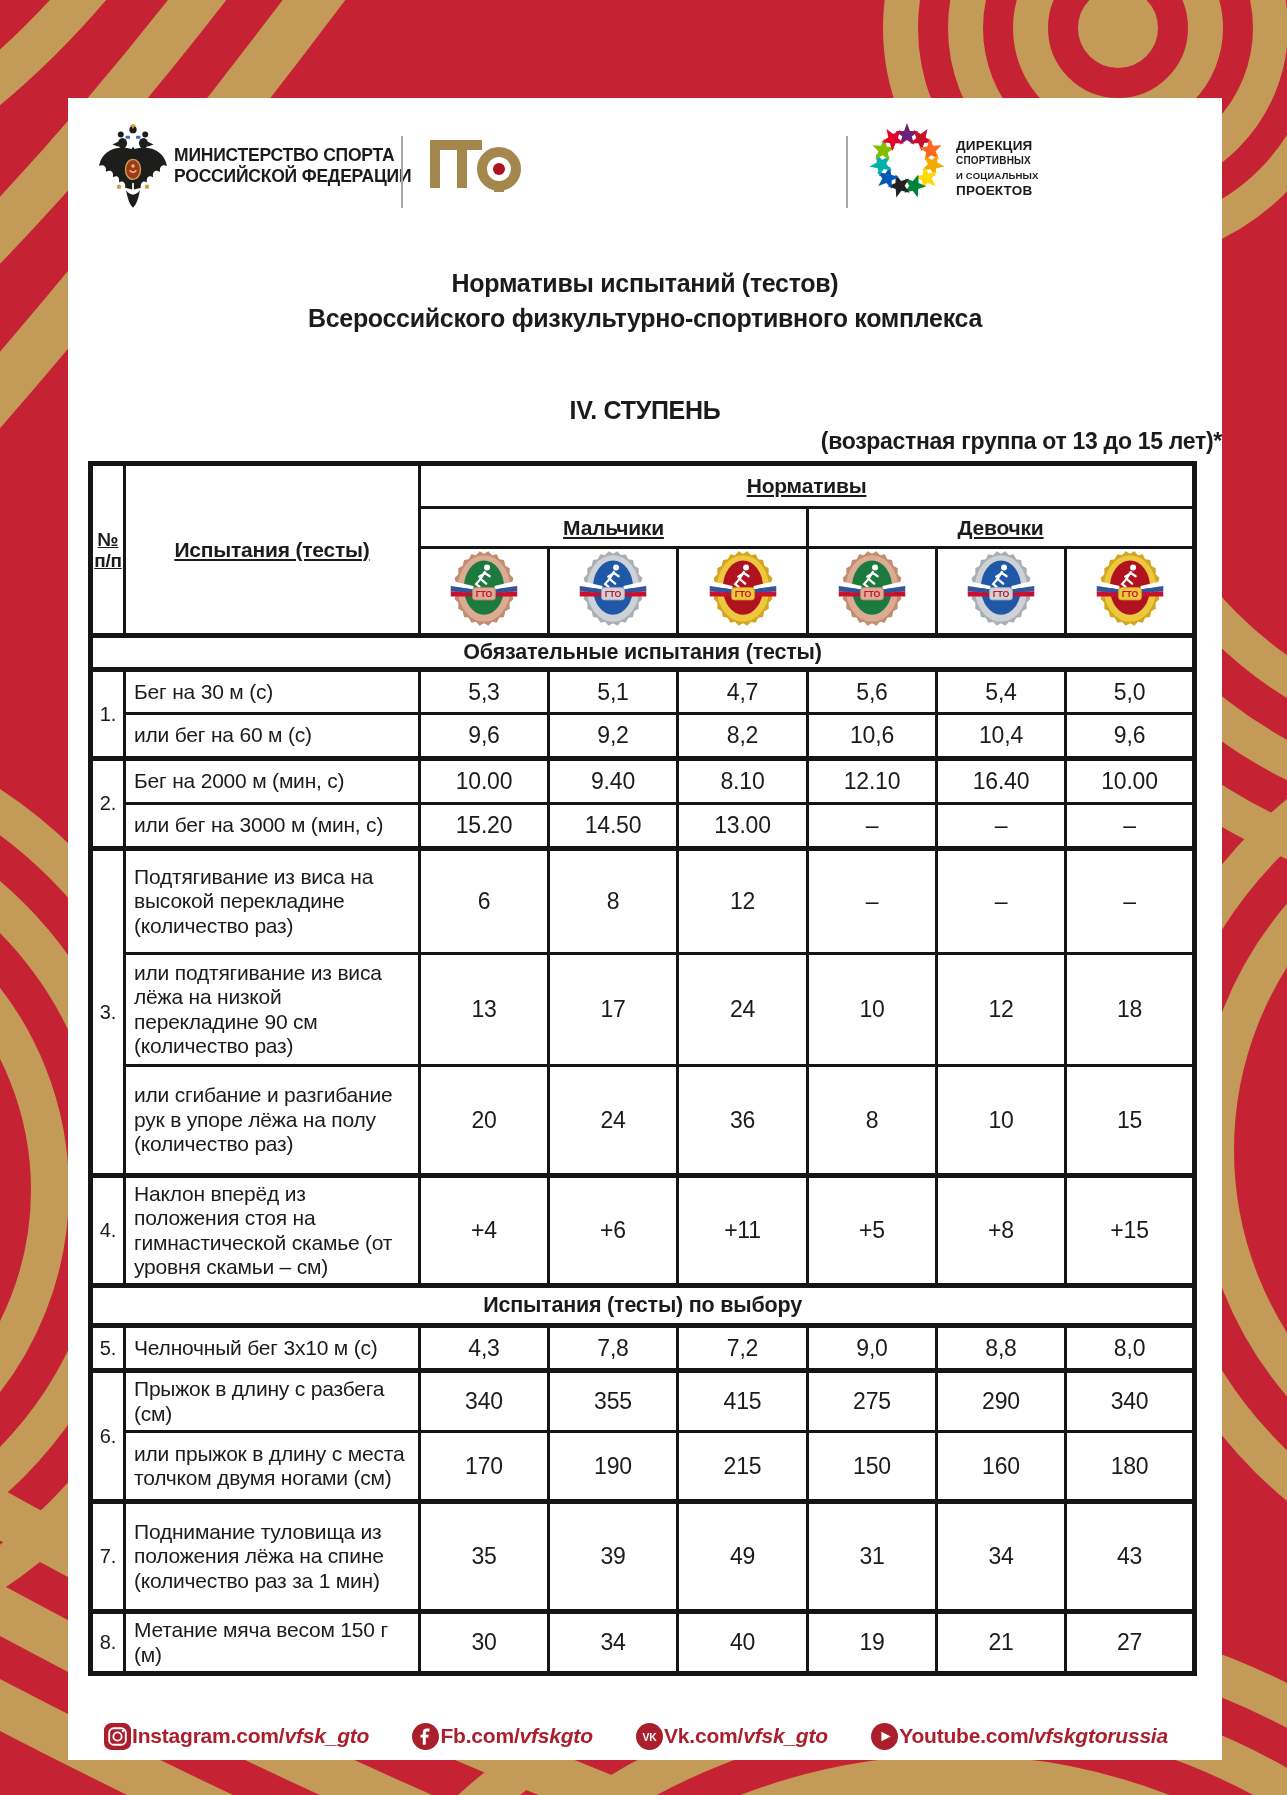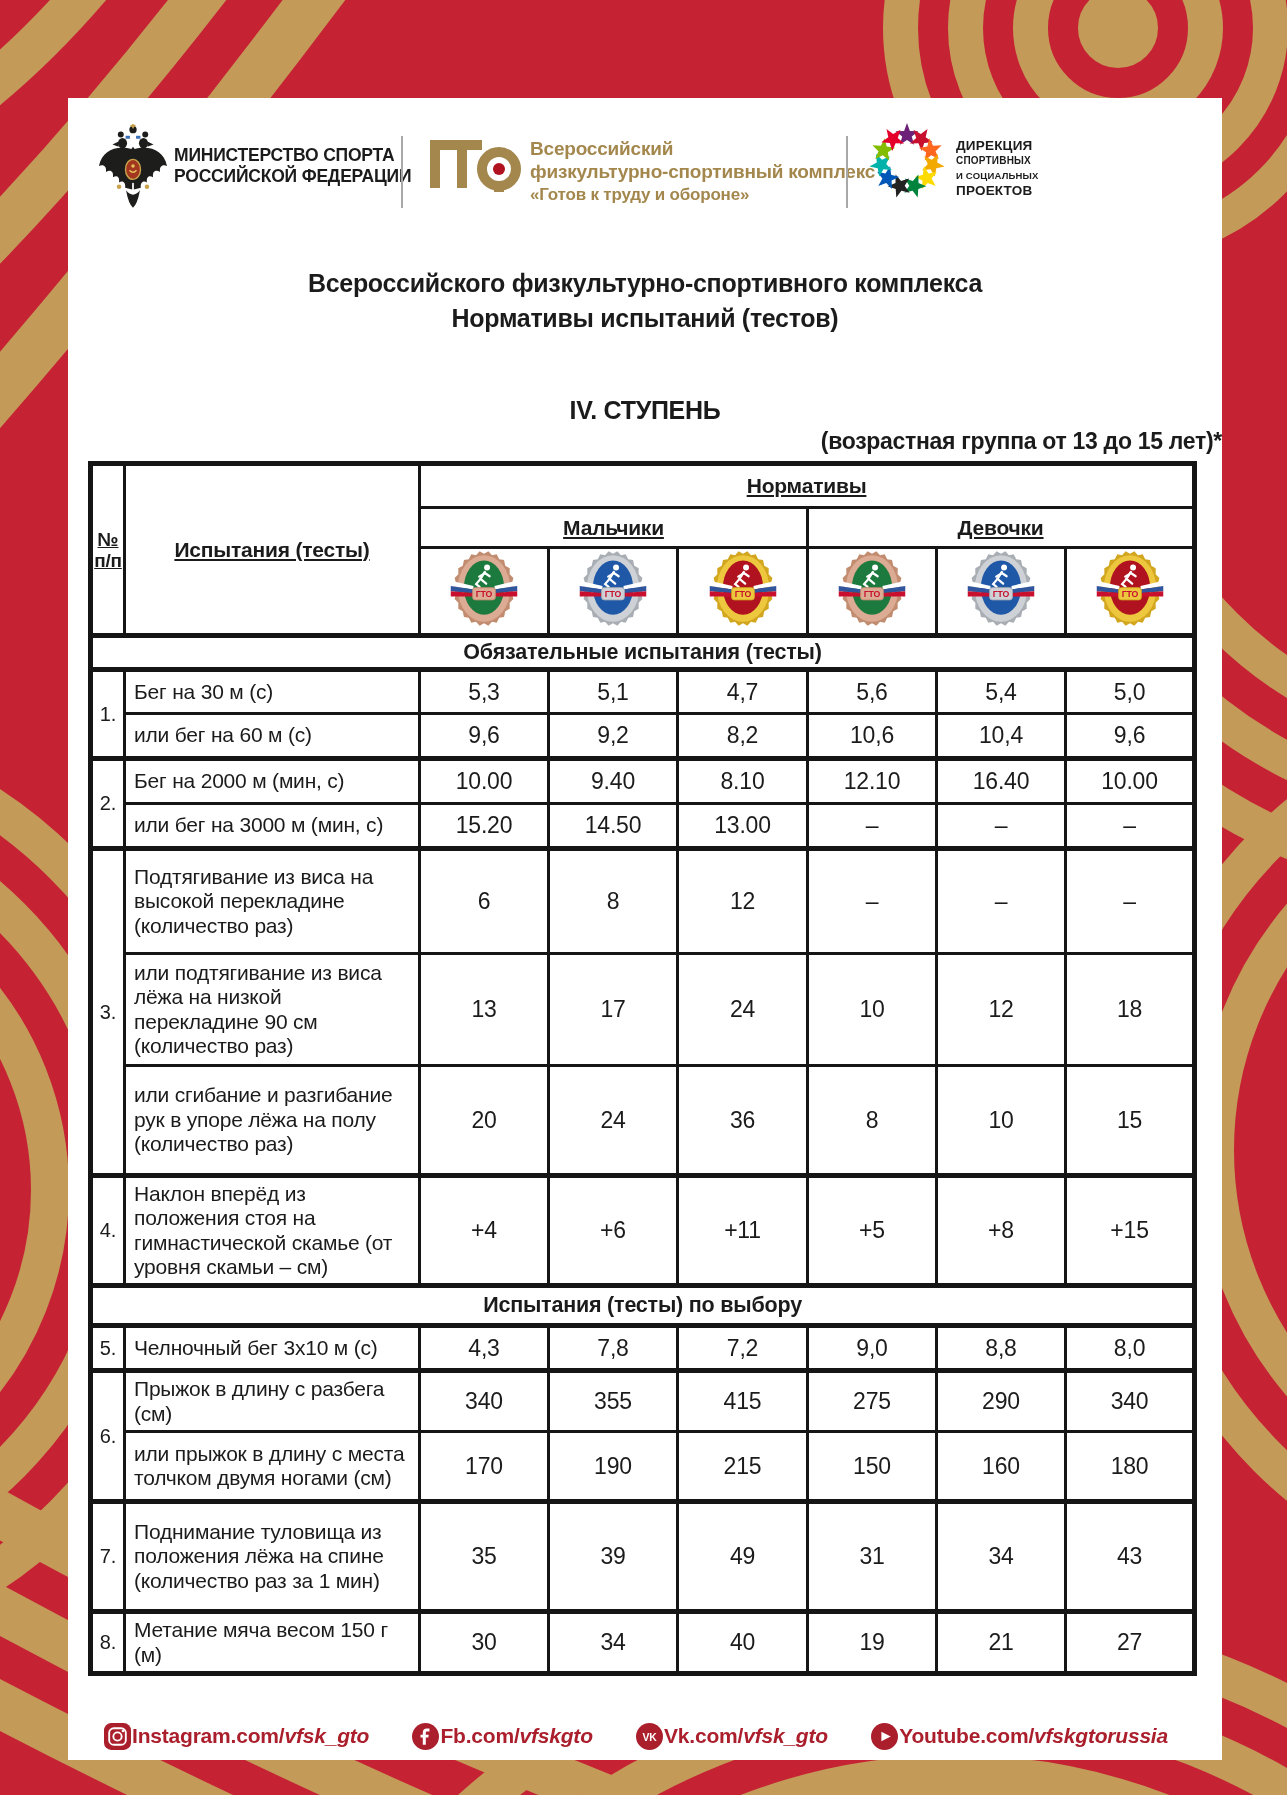--- a/index.html
+++ b/index.html
@@ -157,25 +157,20 @@
     <svg class="gto-mark" width="96" height="64" viewBox="0 0 96 64">
       <g fill="var(--gto-gold)">
         <rect x="4" y="6" width="52" height="10"></rect>
         <rect x="4" y="6" width="10" height="48"></rect>
         <rect x="31" y="6" width="10" height="48"></rect>
         <circle cx="73" cy="35" r="17" fill="none" stroke="var(--gto-gold)" stroke-width="10"></circle>
         <rect x="68" y="53" width="10" height="5"></rect>
       </g>
       <circle cx="73" cy="35" r="6" fill="#b0121f"></circle>
     </svg>
-    <div class="gto-text">
-      <div class="l1">Всероссийский</div>
-      <div class="l2">физкультурно-спортивный комплекс</div>
-      <div class="l3">«Готов к труду и обороне»</div>
-    </div>
 
     <div class="vdiv d2"></div>
 
     <svg class="dir-stars" id="dir-stars" width="82" height="82" viewBox="0 0 82 82">
         <polygon points="41.0,3.0 43.9,11.0 52.4,11.3 45.8,16.5 48.1,24.7 41.0,20.0 33.9,24.7 36.2,16.5 29.6,11.3 38.1,11.0" fill="#6d2077"></polygon>
         <polygon points="61.5,9.0 59.7,17.3 66.7,22.2 58.2,23.0 55.7,31.1 52.4,23.3 43.9,23.5 50.2,17.9 47.5,9.8 54.8,14.1" fill="#c8102e"></polygon>
         <polygon points="75.6,25.2 69.6,31.2 72.8,39.0 65.2,35.2 58.7,40.6 60.1,32.3 52.9,27.8 61.3,26.5 63.3,18.3 67.1,25.8" fill="#ff6720"></polygon>
         <polygon points="78.6,46.4 70.3,48.2 68.8,56.5 64.5,49.2 56.1,50.3 61.8,44.0 58.1,36.3 65.9,39.8 72.0,33.9 71.2,42.4" fill="#f2a900"></polygon>
         <polygon points="69.7,65.9 61.8,62.9 56.0,69.1 56.4,60.6 48.7,57.0 56.9,54.8 57.9,46.3 62.6,53.4 70.9,51.8 65.6,58.5" fill="#fedb00"></polygon>
         <polygon points="51.7,77.5 46.6,70.7 38.4,72.7 43.3,65.8 38.8,58.6 46.9,61.1 52.4,54.6 52.5,63.1 60.3,66.3 52.3,69.0" fill="#00843d"></polygon>
@@ -188,22 +183,22 @@
       </svg>
     <div class="dir-text">
       <div class="l1">ДИРЕКЦИЯ</div>
       <div class="l2">СПОРТИВНЫХ</div>
       <div class="l3">И СОЦИАЛЬНЫХ</div>
       <div class="l4">ПРОЕКТОВ</div>
     </div>
   </div>
 
   <div class="doc-title">
+    <div>Нормативы испытаний (тестов)</div>
     <div>Всероссийского физкультурно-спортивного комплекса</div>
-    <div>Нормативы испытаний (тестов)</div>
   </div>
   <div class="stage">
     <div class="s1">IV. СТУПЕНЬ</div>
     <div class="s2">(возрастная группа от 13 до 15 лет)*</div>
   </div>
 
   <div class="tblwrap">
     <table class="standards">
       <colgroup>
         <col style="width:34px">

